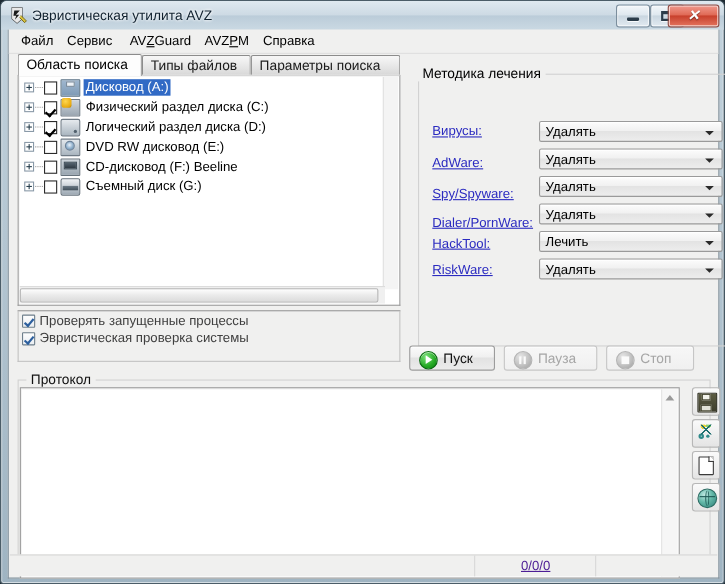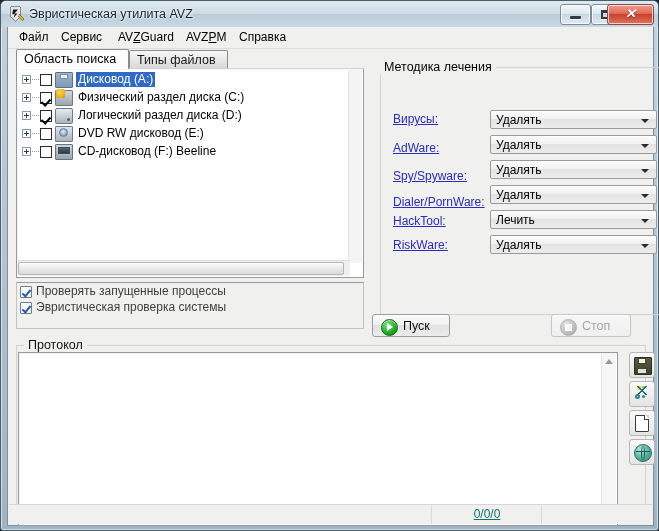--- a/index.html
+++ b/index.html
@@ -309,21 +309,21 @@
   .g-net:after{content:"";position:absolute;left:6px;top:1px;width:2px;bottom:1px;
     border-left:1px solid #1f5a55;border-right:1px solid #1f5a55;border-radius:50%;}
 
   
   #statusbar{
     position:absolute;left:1px;right:1px;bottom:1px;height:19px;
     background:#f0f0ef;border-top:1px solid #d6d6d6;
   }
   .sb-cell{
     position:absolute;top:0;height:19px;line-height:19px;
-    border-left:1px solid #d8d8d8;font-size:12px;color:#0f766e;text-align:center;text-decoration:underline;
+    border-left:1px solid #d8d8d8;font-size:12px;color:#4c1d95;text-align:center;text-decoration:underline;
   }
   #sb-left{left:0;width:422px;border-left:none;}
   #sb-mid{left:422px;width:110px;}
   #sb-right{left:532px;right:0;}
 </style>
 </head>
 <body>
 
 <div id="window">
 
@@ -355,20 +355,21 @@
       <div class="menu-item" style="left:6px"><span>Файл</span></div>
       <div class="menu-item" style="left:48px"><span>Сервис</span></div>
       <div class="menu-item" style="left:105px">AV<u>Z</u>Guard</div>
       <div class="menu-item" style="left:173px">AVZ<u>P</u>M</div>
       <div class="menu-item" style="left:226px"><span>Справка</span></div>
     </div>
 
     <div id="tabstrip">
       <div class="tab active" style="left:0px;width:113px"><span>Область поиска</span></div>
       <div class="tab inactive" style="left:113px;width:99px"><span>Типы файлов</span></div>
+      <div class="tab inactive" style="left:212px;width:136px"><span>Параметры поиска</span></div>
     </div>
 
     <div id="tree-panel">
       <div id="tree-inner">
 
         <div class="tree-row sel">
           <span class="expander"></span><span class="dotline"></span><span class="tcheck"></span><span class="drvicon ic-floppy"></span><span class="tlabel">Дисковод (A:)</span>
         </div>
 
         <div class="tree-row">
@@ -380,20 +381,23 @@
         </div>
 
         <div class="tree-row">
           <span class="expander"></span><span class="dotline"></span><span class="tcheck"></span><span class="drvicon ic-dvd"></span><span class="tlabel">DVD RW дисковод (E:)</span>
         </div>
 
         <div class="tree-row">
           <span class="expander"></span><span class="dotline"></span><span class="tcheck"></span><span class="drvicon ic-cd"></span><span class="tlabel">CD-дисковод (F:) Beeline</span>
         </div>
 
+        <div class="tree-row">
+          <span class="expander"></span><span class="dotline"></span><span class="tcheck"></span><span class="drvicon ic-usb"></span><span class="tlabel">Съемный диск (G:)</span>
+        </div>
 
       </div>
 
       <div id="tree-vscroll"></div>
       <div id="tree-hscroll">
         <div id="tree-hthumb"></div>
       </div>
     </div>
 
     <div id="opts">
@@ -437,20 +441,24 @@
         <span class="cval">Удалять</span>
           <span class="carrow"></span>
       </div>
     </div>
     <div id="treat-legend">Методика лечения</div>
 
     <div class="actbtn" id="btn-start">
       <span class="bico play"></span>
       <span class="alabel">Пуск</span>
     </div>
+    <div class="actbtn disabled" id="btn-pause">
+      <span class="bico pause"></span>
+      <span class="alabel">Пауза</span>
+    </div>
     <div class="actbtn disabled" id="btn-stop">
       <span class="bico stop"></span>
       <span class="alabel">Стоп</span>
     </div>
 
     <div id="proto-group"></div>
     <div id="proto-legend">Протокол</div>
     <div id="proto-box">
       <div id="proto-vscroll">
         <span class="sb-arrow up"></span>

